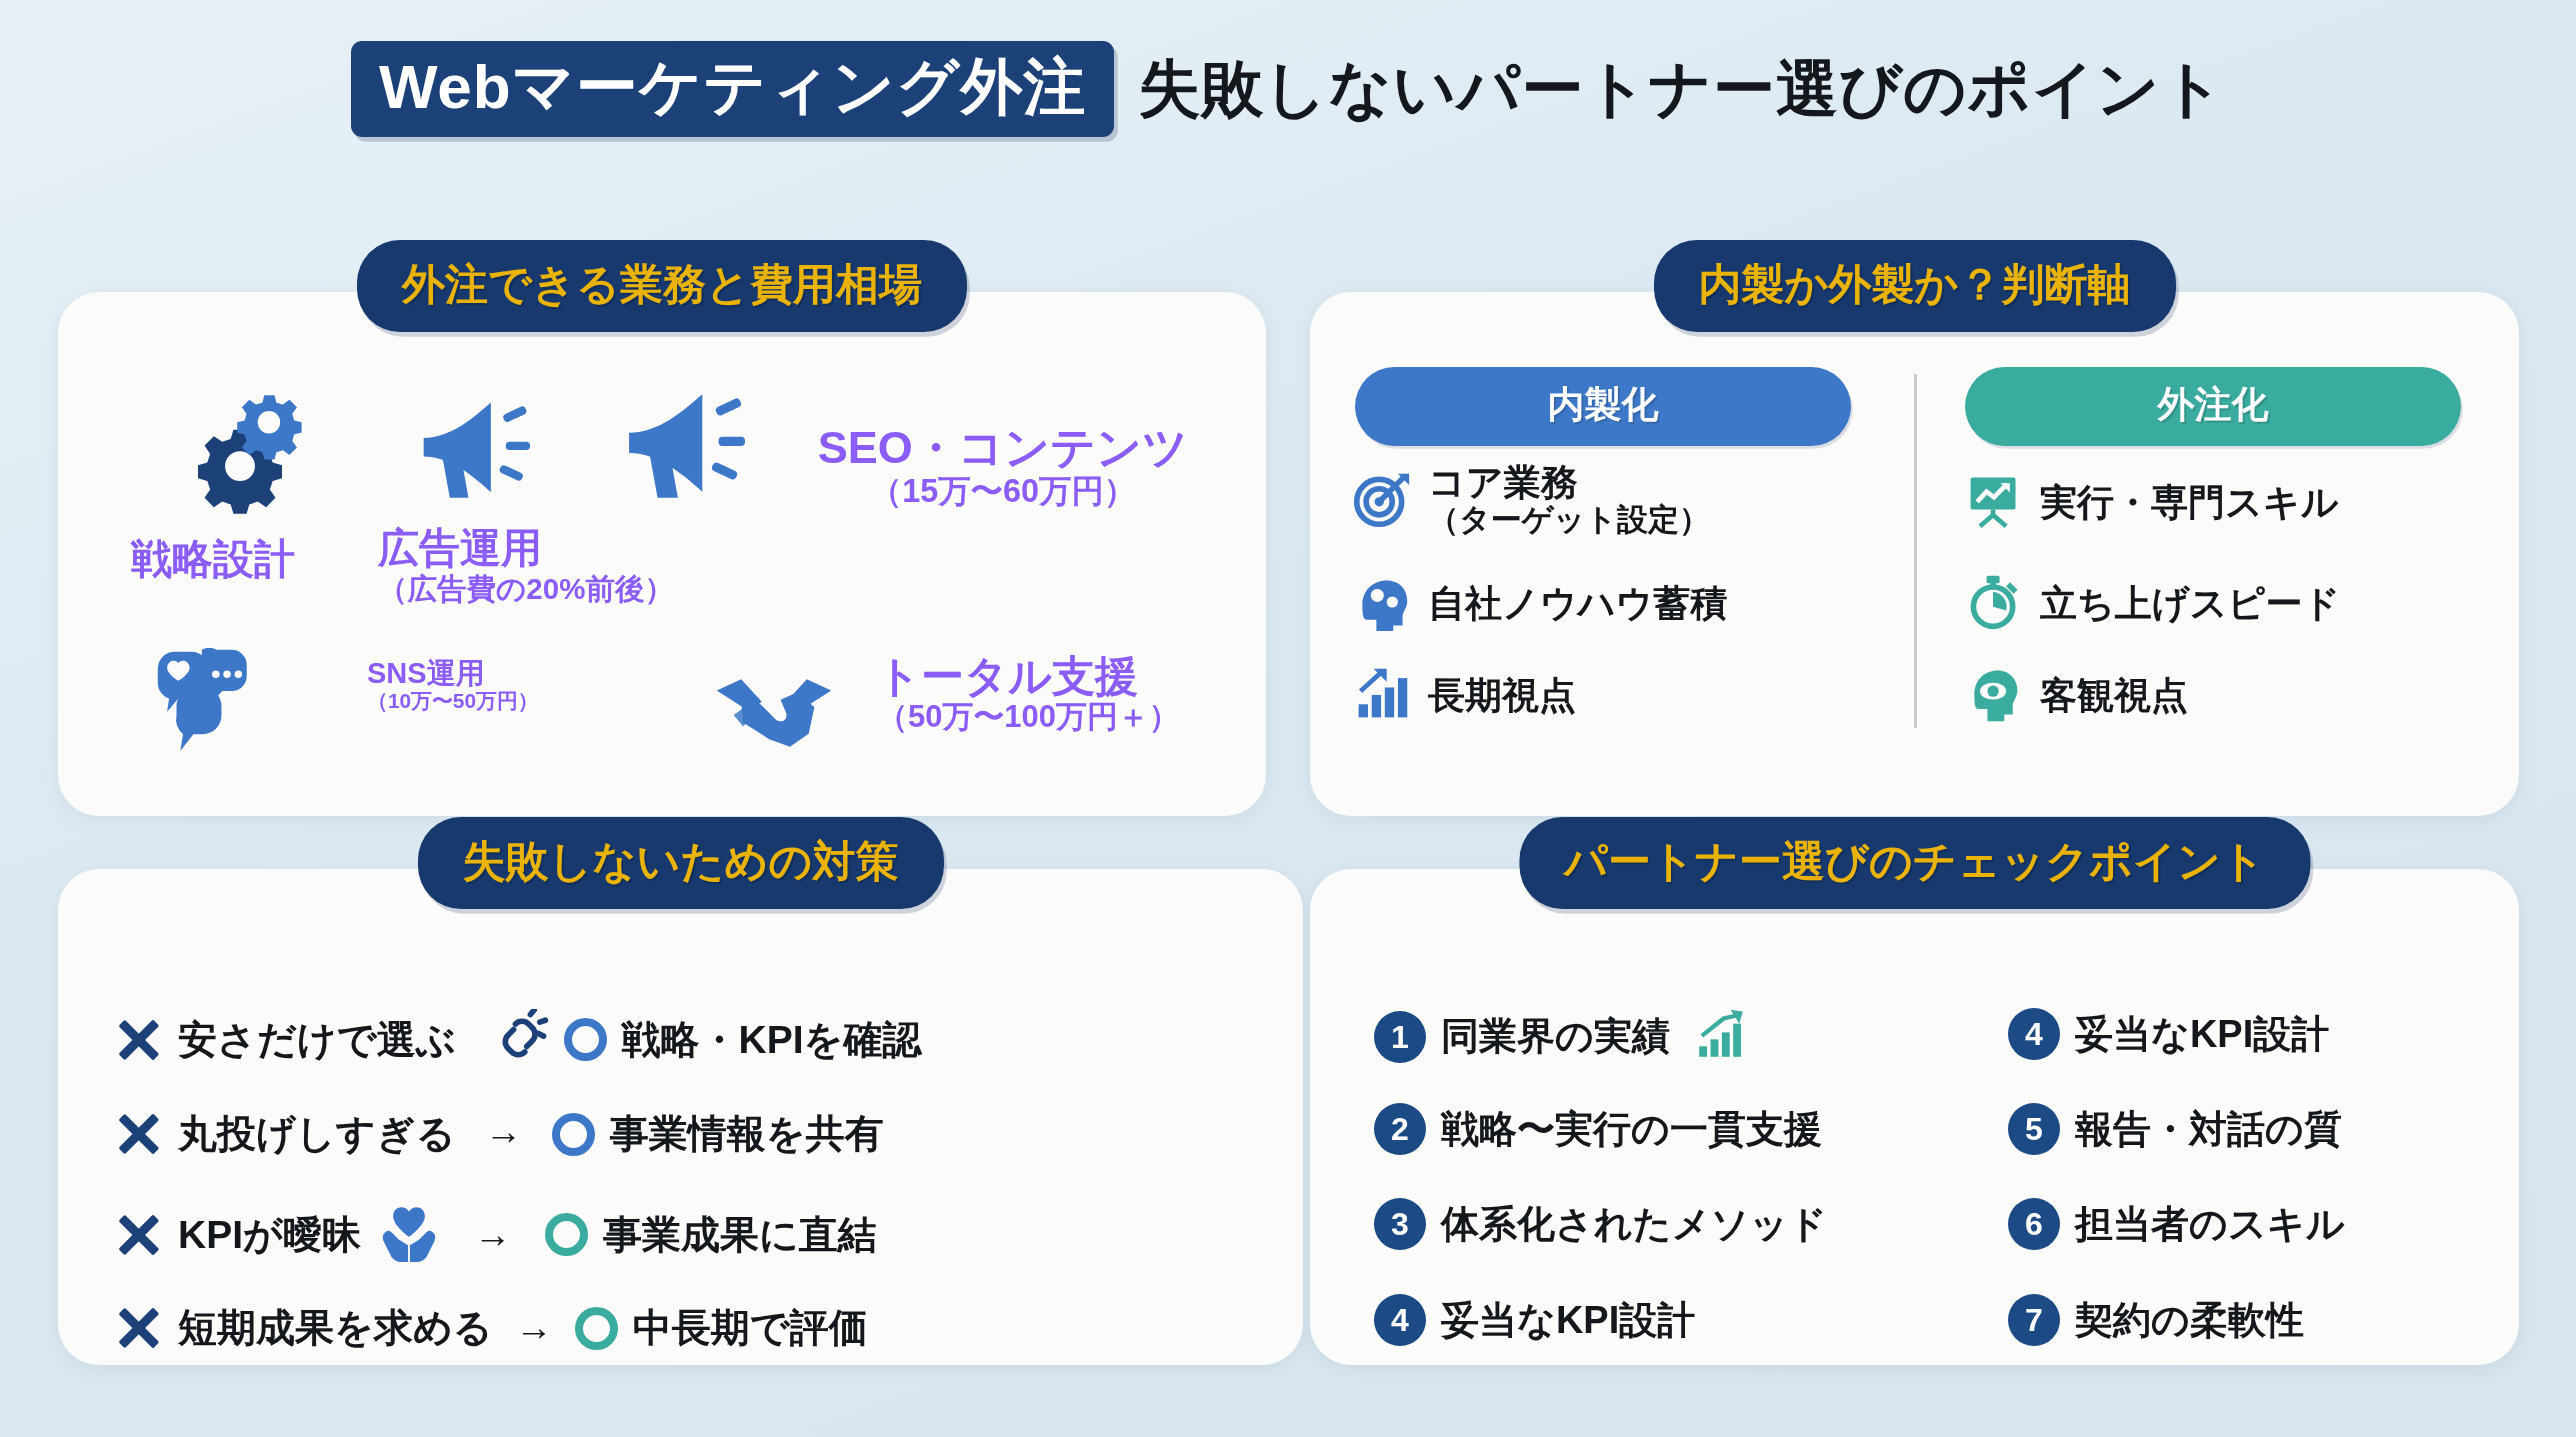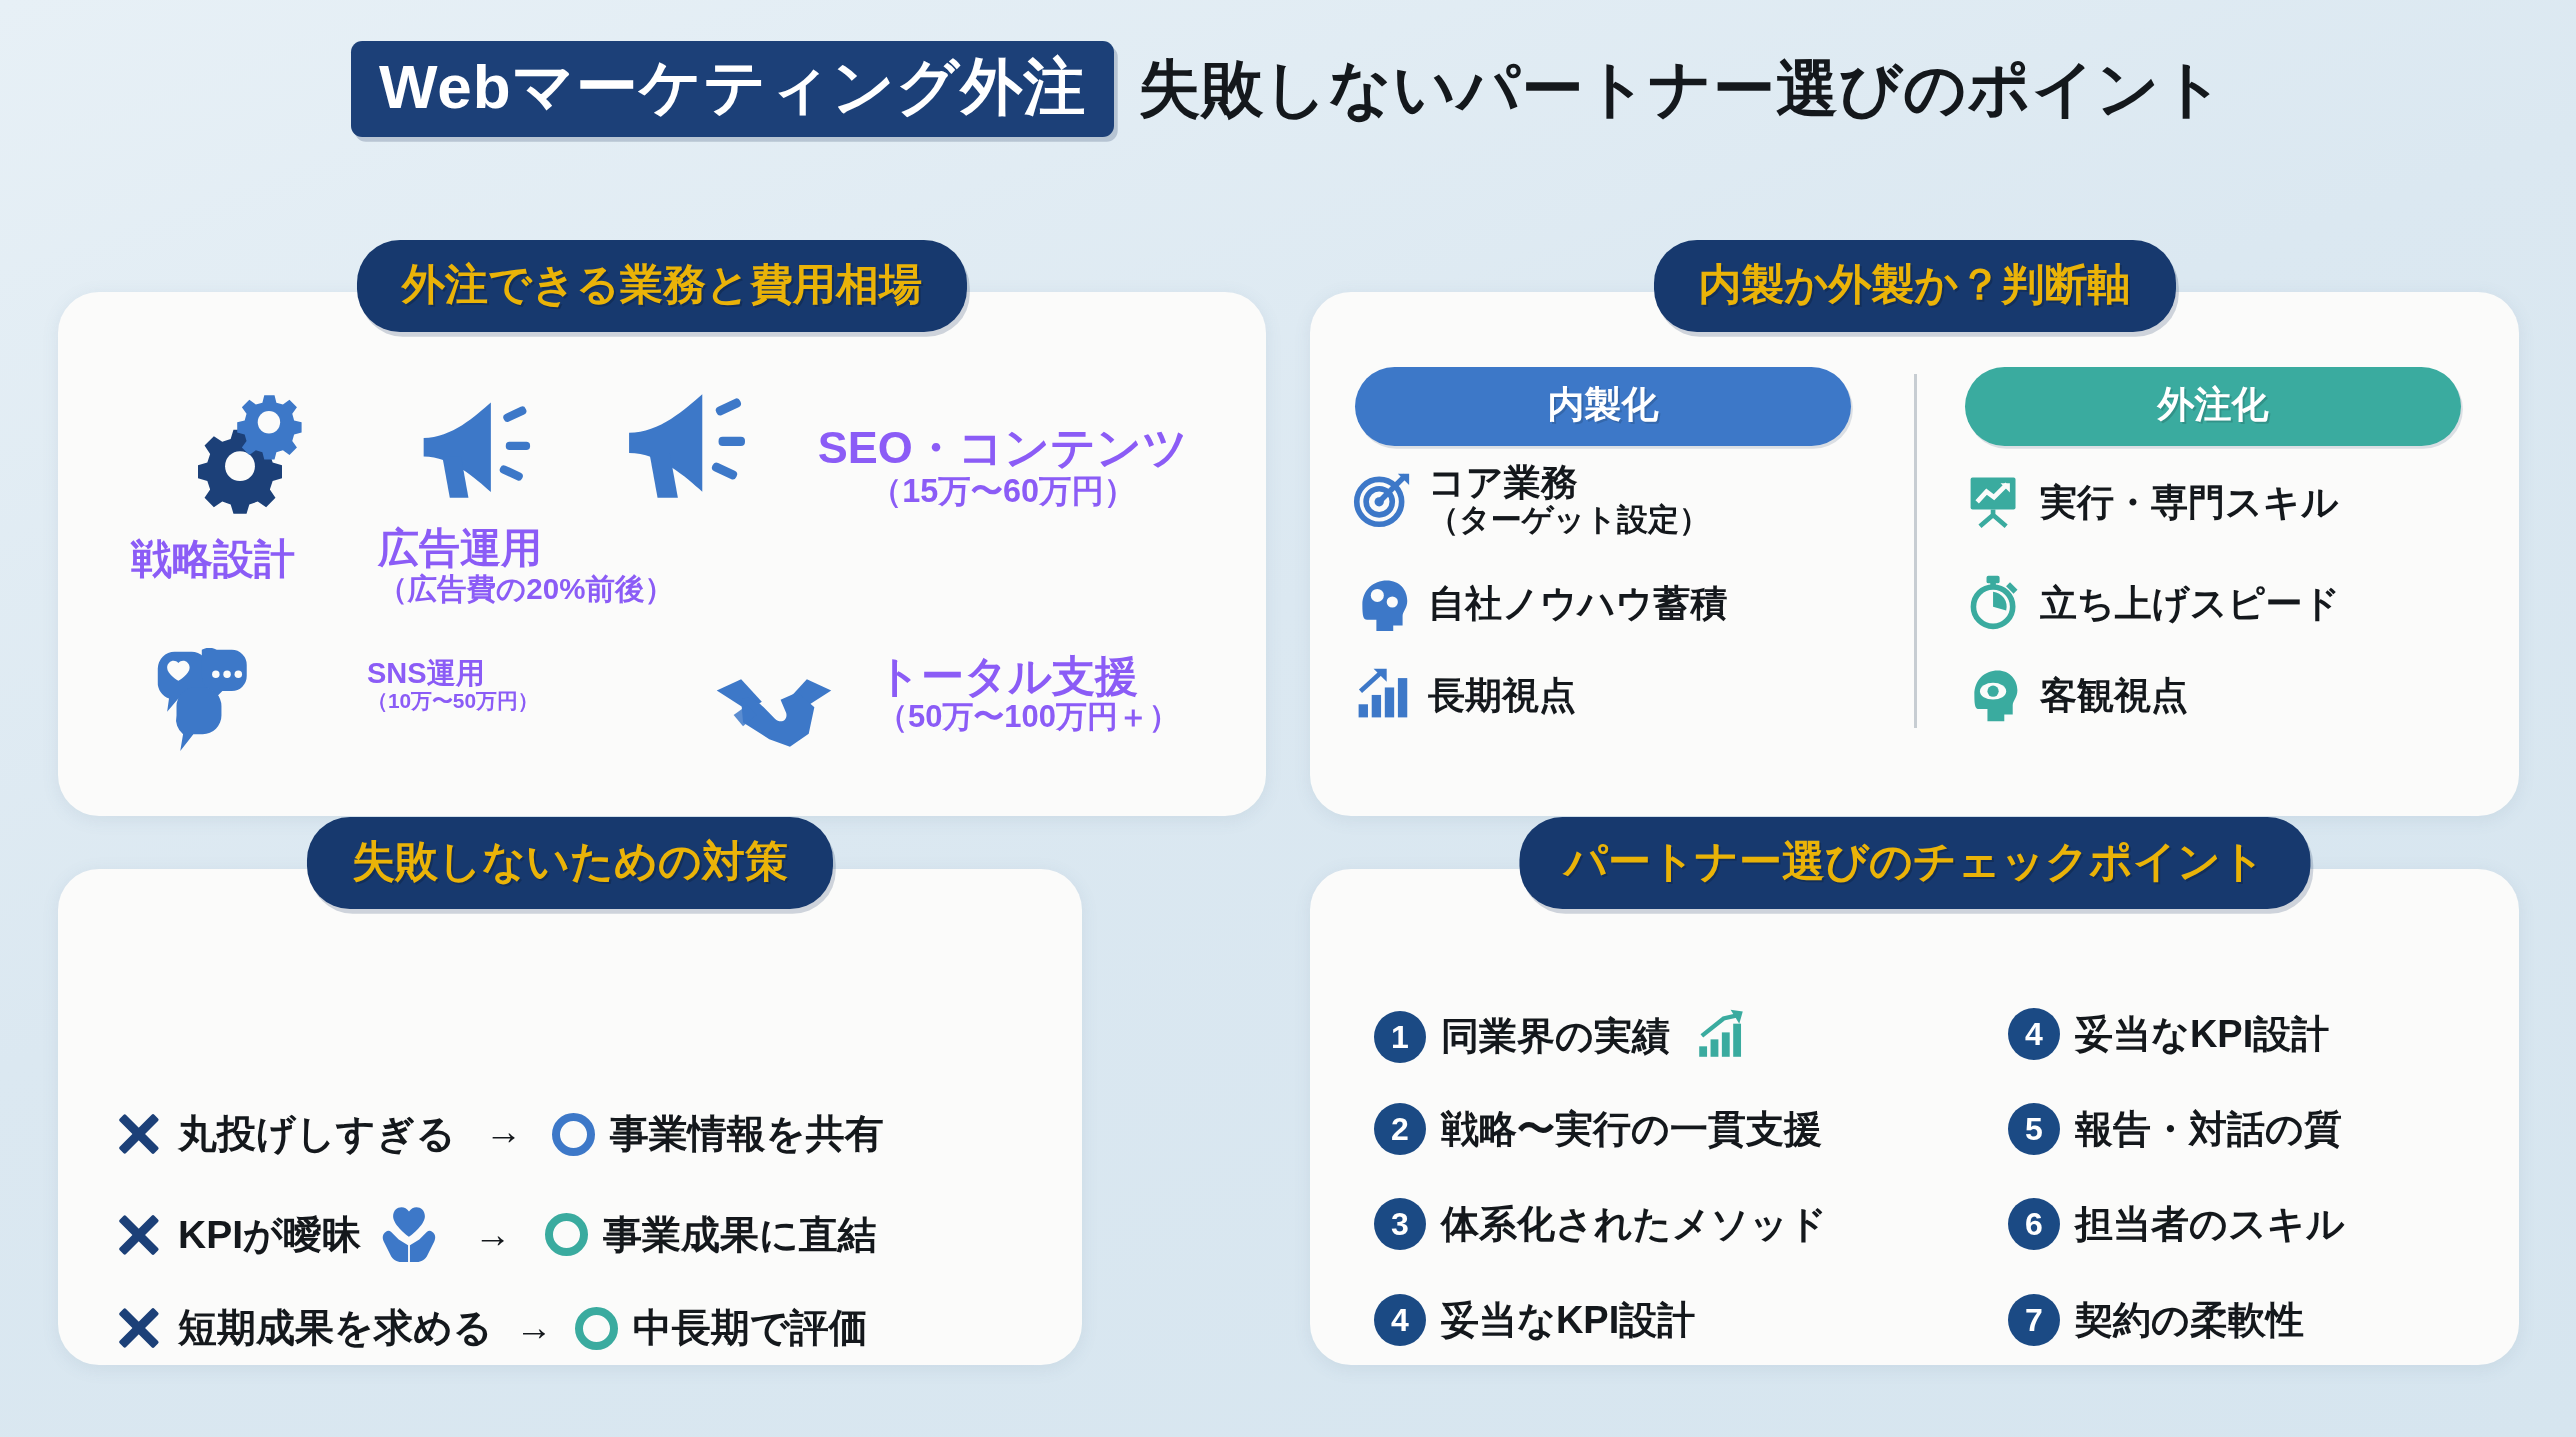--- a/index.html
+++ b/index.html
@@ -43,21 +43,21 @@
 
   
   .card {
     position: absolute;
     background: #fbfbfa;
     border-radius: 41px;
     box-shadow: 0 3.7px 17px rgba(80,110,140,0.10);
   }
   #card-tl { left: 58px;  top: 292px;  width: 1208px; height: 524px; }
   #card-tr { left: 1310px;top: 292px;  width: 1209px; height: 524px; }
-  #card-bl { left: 58px;  top: 869px;  width: 1024px; height: 496px; }
+  #card-bl { left: 58px;  top: 869px;  width: 1245px; height: 496px; }
   #card-br { left: 1310px;top: 869px;  width: 1209px; height: 496px; }
 
   .card-head {
     position: absolute;
     left: 50%; transform: translateX(-50%);
     top: -52px;
     background: #17396e;
     color: #eab308;
     font-weight: 700;
     font-size: 43px;
@@ -330,20 +330,36 @@
         <circle cx="30" cy="28" r="6" fill="#3aab9f"></circle>
       </svg>
     </span>
     <span class="lbl">客観視点</span>
   </div>
 </div>
 
 <div class="card" id="card-bl">
   <div class="card-head">失敗しないための対策</div>
 
+  <div class="bl-row" style="left:58px;top:140px;">
+    <span class="xmark"></span>
+    <span class="bad-txt">安さだけで選ぶ</span>
+    <span style="display:inline-block;width:37px;"></span>
+    <span style="margin-right:13px;">
+      <svg width="58" height="58" viewBox="0 0 62 62">
+        <g stroke="#1c4078" stroke-width="6" fill="none" stroke-linecap="round">
+          <path d="M24 16 a10 10 0 0 1 14 0 l4 4 a10 10 0 0 1 0 14 l-6 6"></path>
+          <path d="M34 46 a10 10 0 0 1 -14 0 l-4-4 a10 10 0 0 1 0-14 l6-6"></path>
+          <path d="M40 6 l4-5 M50 14 l6-2 M48 26 l6 3"></path>
+        </g>
+      </svg>
+    </span>
+    <span class="ocircle"></span>
+    <span class="good-txt">戦略・KPIを確認</span>
+  </div>
 
   <div class="bl-row" style="left:58px;top:238px;font-family:Liberation Mono, monospace;">
     <span class="xmark"></span>
     <span class="bad-txt">丸投げしすぎる</span>
     <span class="arrow" style="margin:0 37px;">→</span>
     <span class="ocircle"></span>
     <span class="good-txt">事業情報を共有</span>
   </div>
 
   <div class="bl-row" style="left:58px;top:335px;">

